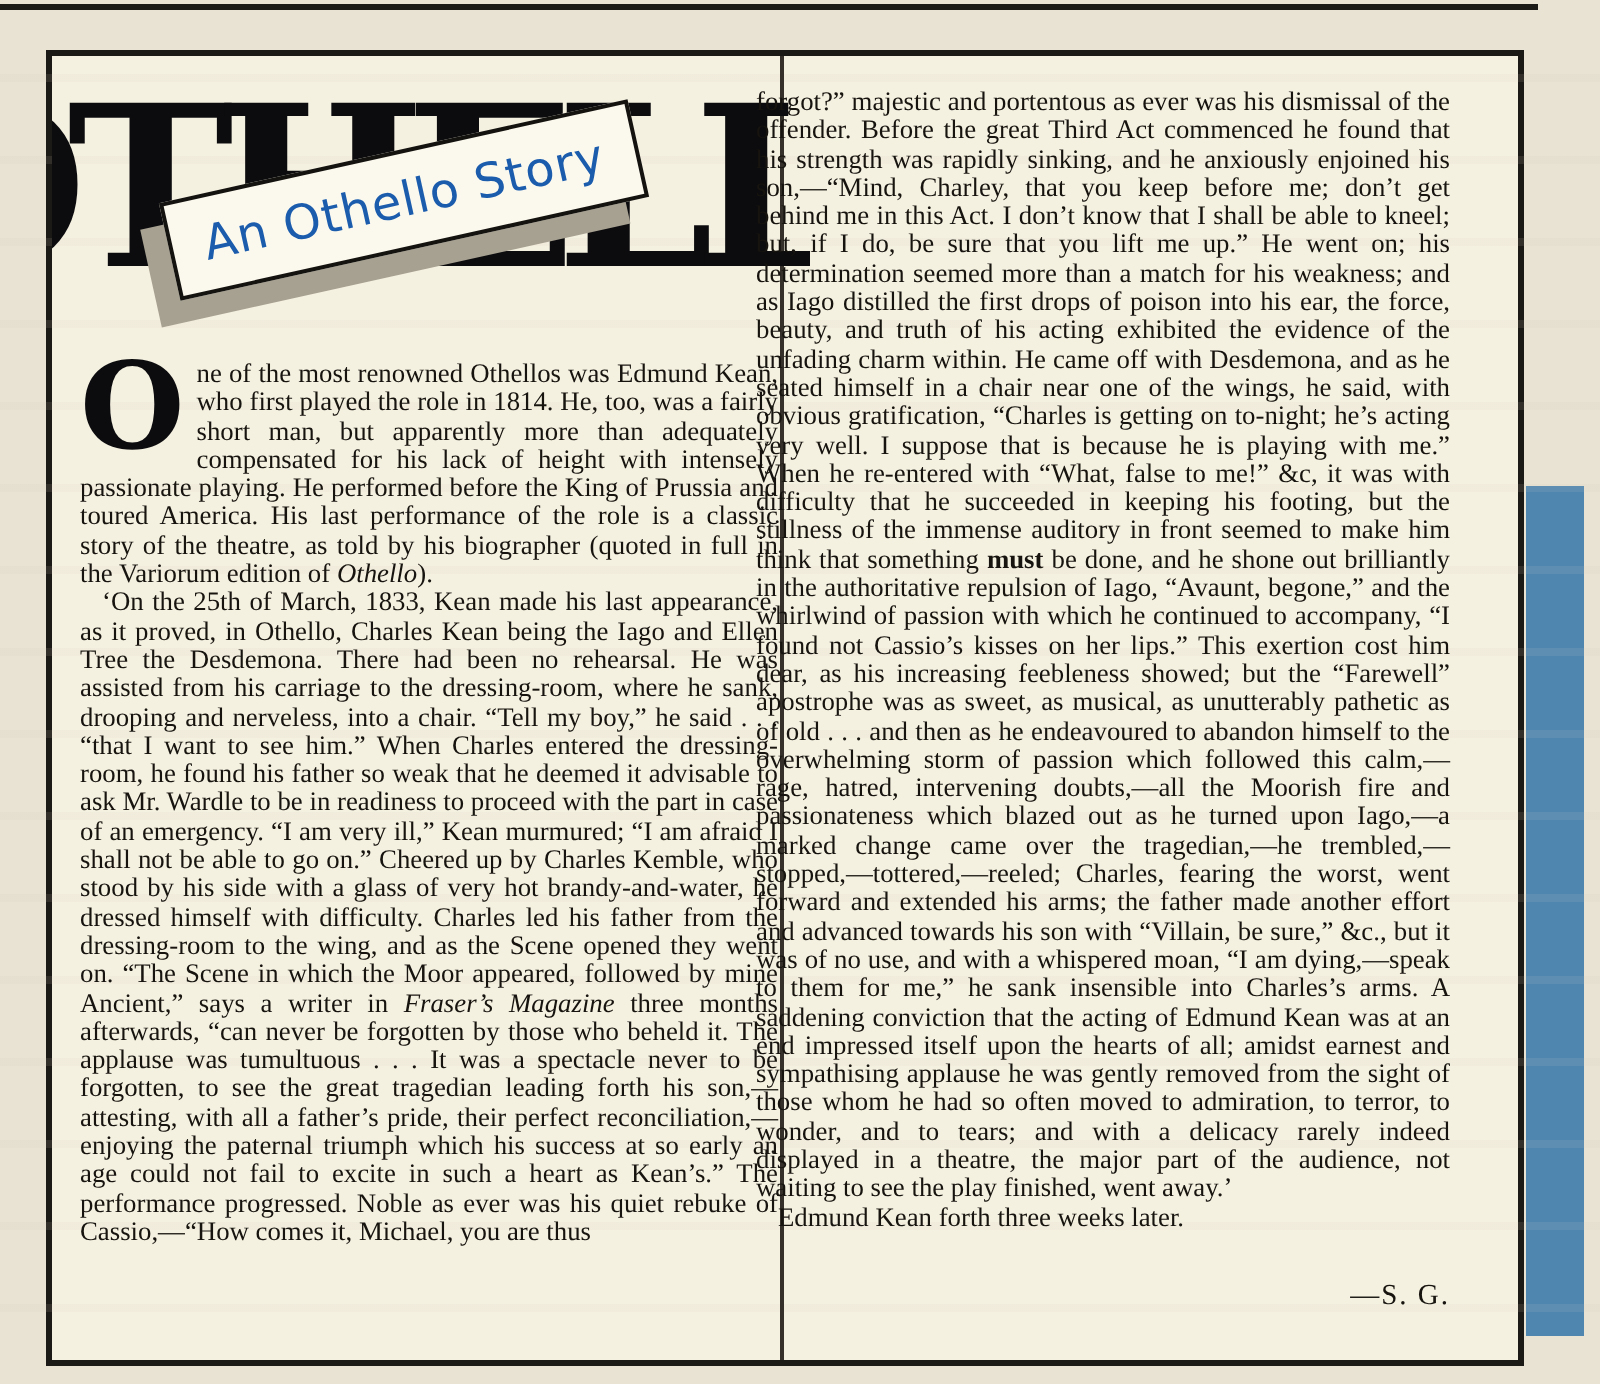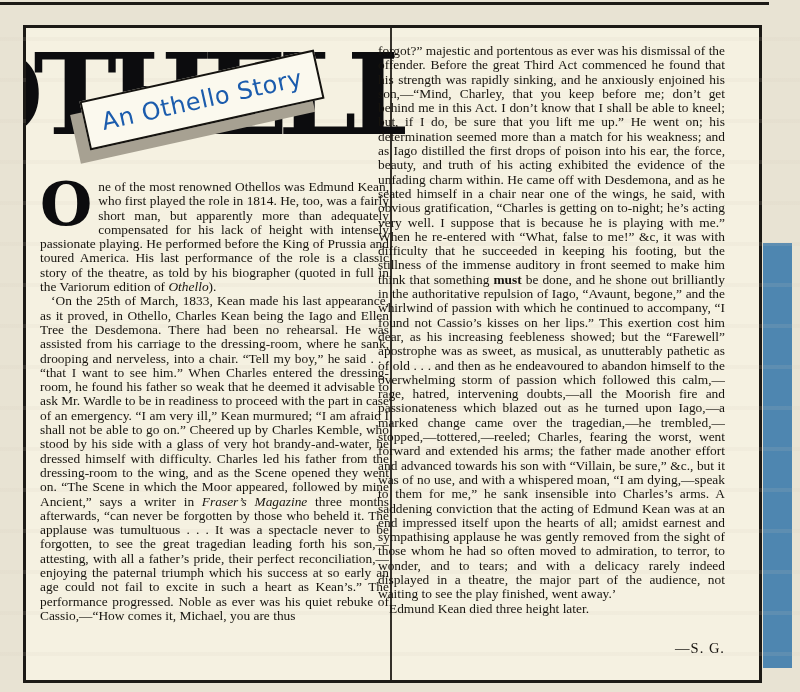--- a/index.html
+++ b/index.html
@@ -55,20 +55,20 @@
       <span class="banner-text">An Othello Story</span>
     </div>
 
     <div class="col col-left">
       <p class="para"><span class="dropcap">O</span><span><span>ne of the most renowned Othellos was Edmund Kean, who first played the role in 1814. He, too, was a fairly short man, but apparently more than adequately compensated for his lack of height with intensely passionate playing. He performed before the King of Prussia and toured America. His last performance of the role is a classic story of the theatre, as told by his biographer (quoted in full in the Variorum edition of </span><span style="font-style: italic;">Othello</span><span>).</span></span></p>
       <p class="para indent"><span><span>‘On the 25th of March, 1833, Kean made his last appearance, as it proved, in Othello, Charles Kean being the Iago and Ellen Tree the Desdemona. There had been no rehearsal. He was assisted from his carriage to the dressing-room, where he sank, drooping and nerveless, into a chair. “Tell my boy,” he said . . . “that I want to see him.” When Charles entered the dressing-room, he found his father so weak that he deemed it advisable to ask Mr. Wardle to be in readiness to proceed with the part in case of an emergency. “I am very ill,” Kean murmured; “I am afraid I shall not be able to go on.” Cheered up by Charles Kemble, who stood by his side with a glass of very hot brandy-and-water, he dressed himself with difficulty. Charles led his father from the dressing-room to the wing, and as the Scene opened they went on. “The Scene in which the Moor appeared, followed by mine Ancient,” says a writer in </span><span style="font-style: italic;">Fraser’s Magazine</span><span> three months afterwards, “can never be forgotten by those who beheld it. The applause was tumultuous . . . It was a spectacle never to be forgotten, to see the great tragedian leading forth his son,—attesting, with all a father’s pride, their perfect reconciliation,—enjoying the paternal triumph which his success at so early an age could not fail to excite in such a heart as Kean’s.” The performance progressed. Noble as ever was his quiet rebuke of Cassio,—“How comes it, Michael, you are thus</span></span></p>
     </div>
 
     <div class="col col-right">
       <p class="para"><span><span>forgot?” majestic and portentous as ever was his dismissal of the offender. Before the great Third Act commenced he found that his strength was rapidly sinking, and he anxiously enjoined his son,—“Mind, Charley, that you keep before me; don’t get behind me in this Act. I don’t know that I shall be able to kneel; but, if I do, be sure that you lift me up.” He went on; his determination seemed more than a match for his weakness; and as Iago distilled the first drops of poison into his ear, the force, beauty, and truth of his acting exhibited the evidence of the unfading charm within. He came off with Desdemona, and as he seated himself in a chair near one of the wings, he said, with obvious gratification, “Charles is getting on to-night; he’s acting very well. I suppose that is because he is playing with me.” When he re-entered with “What, false to me!” &amp;c, it was with difficulty that he succeeded in keeping his footing, but the stillness of the immense auditory in front seemed to make him think that something </span><span style="font-weight: bold;">must</span><span> be done, and he shone out brilliantly in the authoritative repulsion of Iago, “Avaunt, begone,” and the whirlwind of passion with which he continued to accompany, “I found not Cassio’s kisses on her lips.” This exertion cost him dear, as his increasing feebleness showed; but the “Farewell” apostrophe was as sweet, as musical, as unutterably pathetic as of old . . . and then as he endeavoured to abandon himself to the overwhelming storm of passion which followed this calm,—rage, hatred, intervening doubts,—all the Moorish fire and passionateness which blazed out as he turned upon Iago,—a marked change came over the tragedian,—he trembled,—stopped,—tottered,—reeled; Charles, fearing the worst, went forward and extended his arms; the father made another effort and advanced towards his son with “Villain, be sure,” &amp;c., but it was of no use, and with a whispered moan, “I am dying,—speak to them for me,” he sank insensible into Charles’s arms. A saddening conviction that the acting of Edmund Kean was at an end impressed itself upon the hearts of all; amidst earnest and sympathising applause he was gently removed from the sight of those whom he had so often moved to admiration, to terror, to wonder, and to tears; and with a delicacy rarely indeed displayed in a theatre, the major part of the audience, not waiting to see the play finished, went away.’</span></span></p>
-      <p class="para indent">Edmund Kean died three height later.</p>
+      <p class="para indent">Edmund Kean forth three weeks later.</p>
       <p class="signature">—S. G.</p>
     </div>
 
   </div>
 </div>
 
 <div class="blue-bar"></div>
 
 </body></html>

